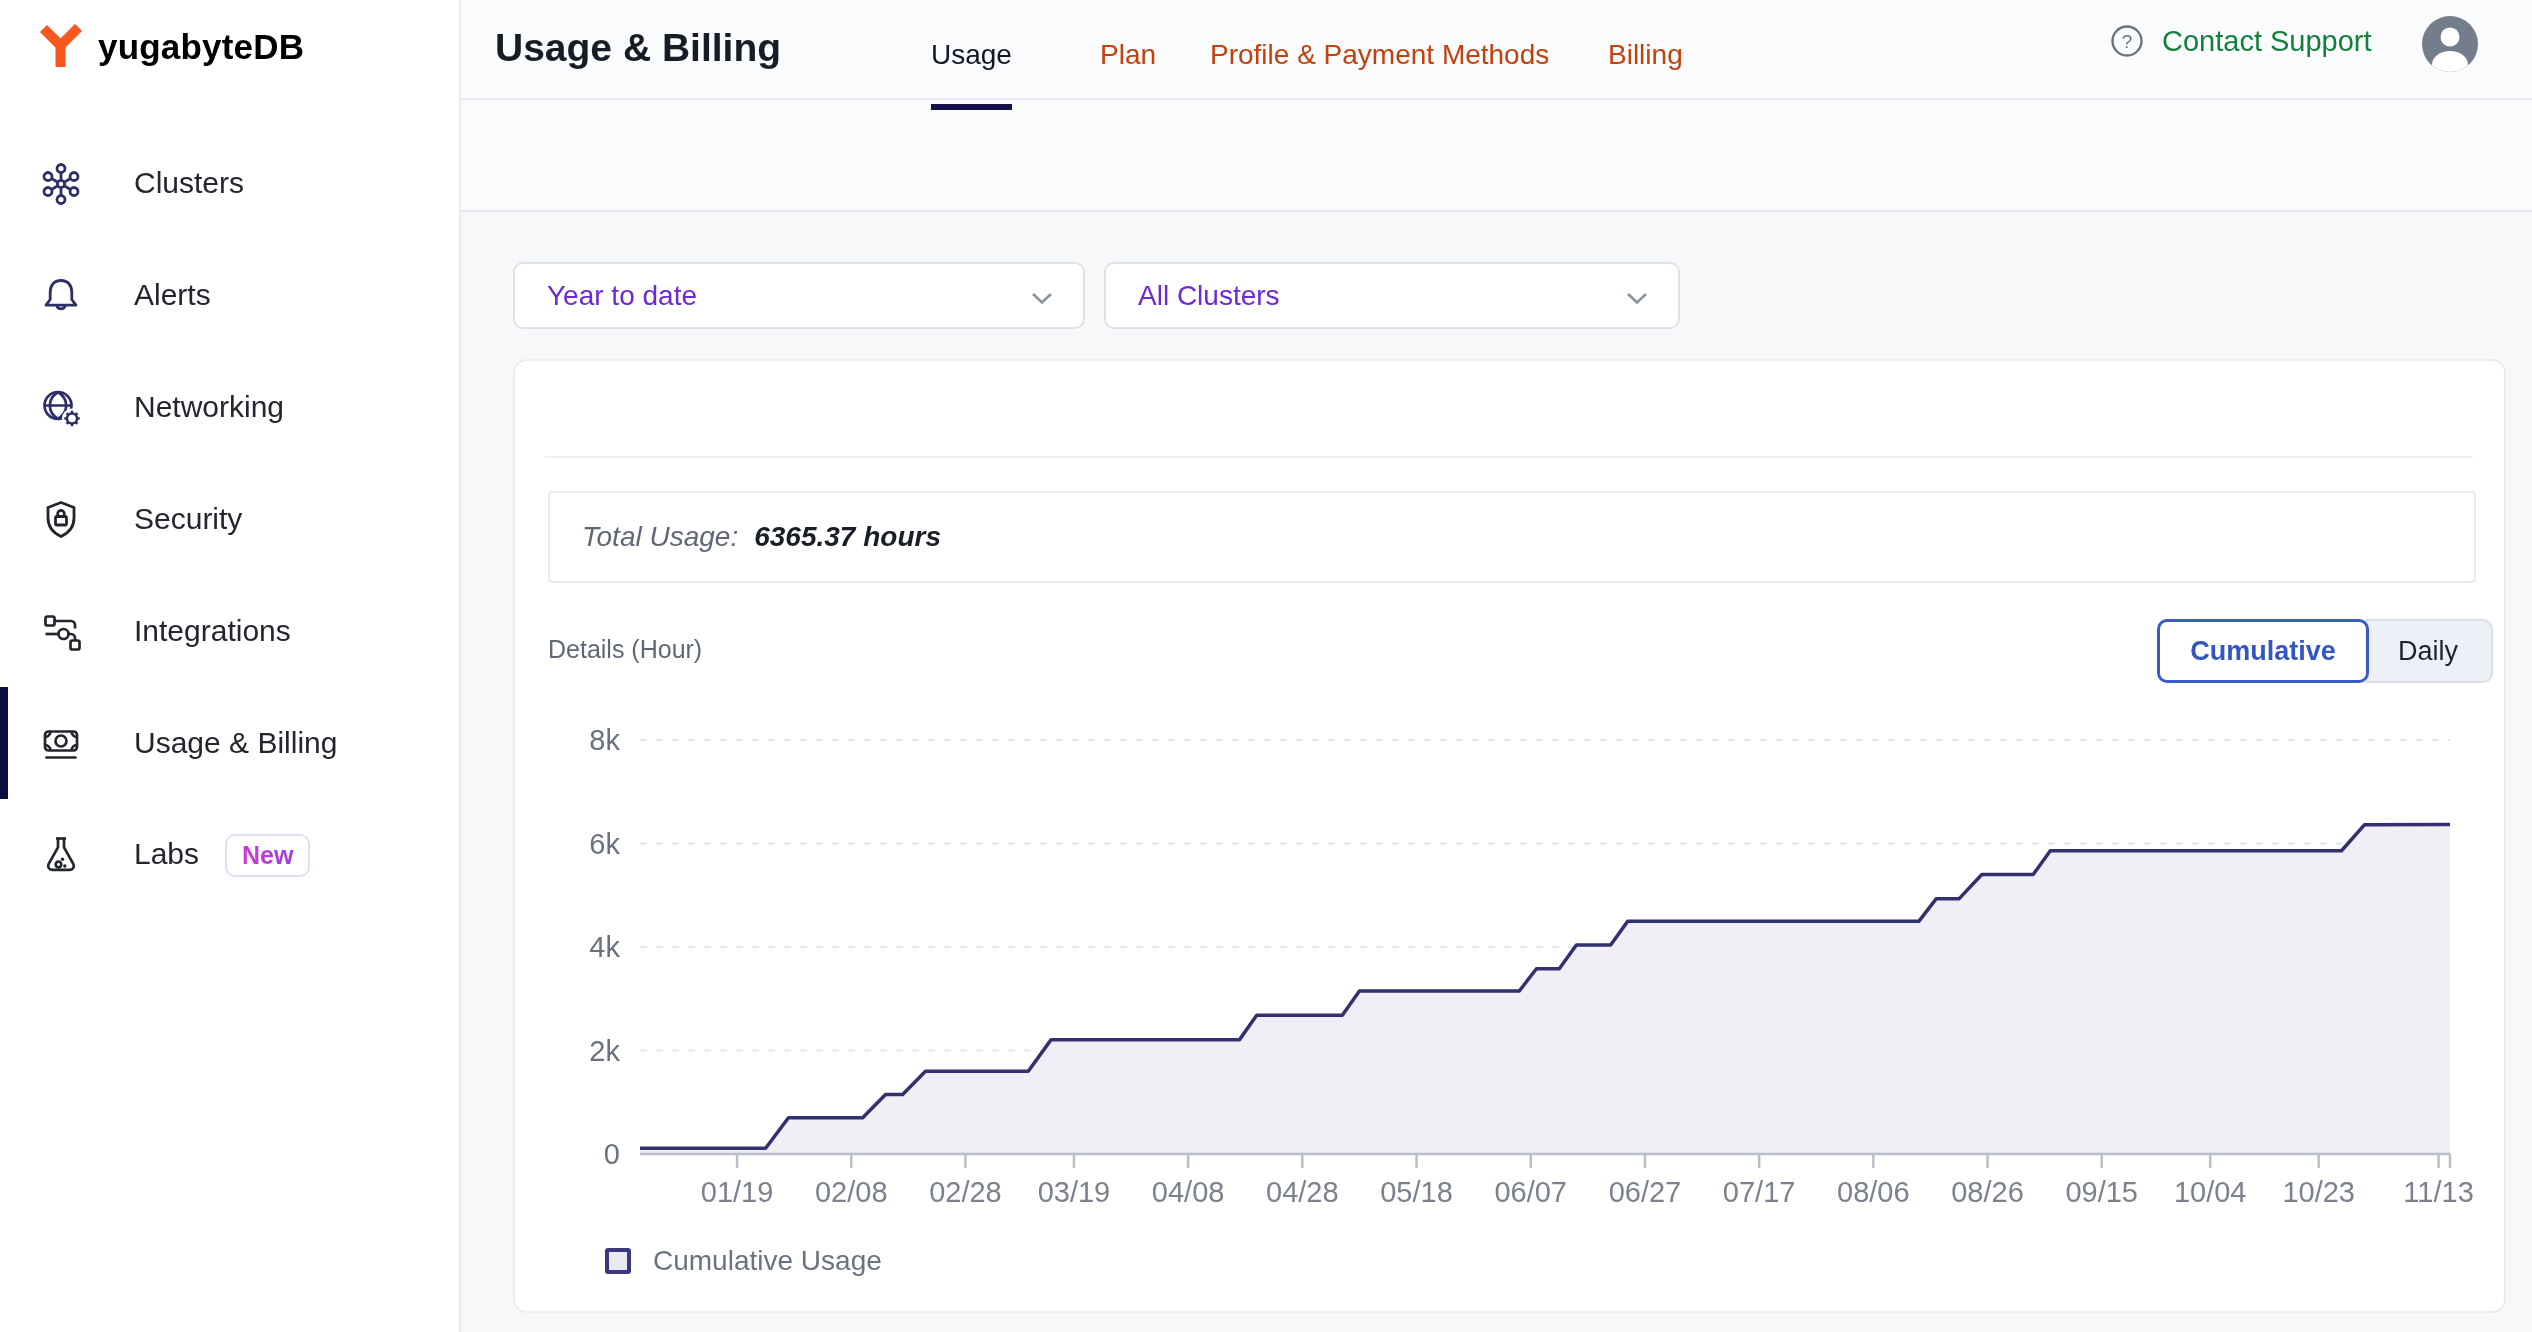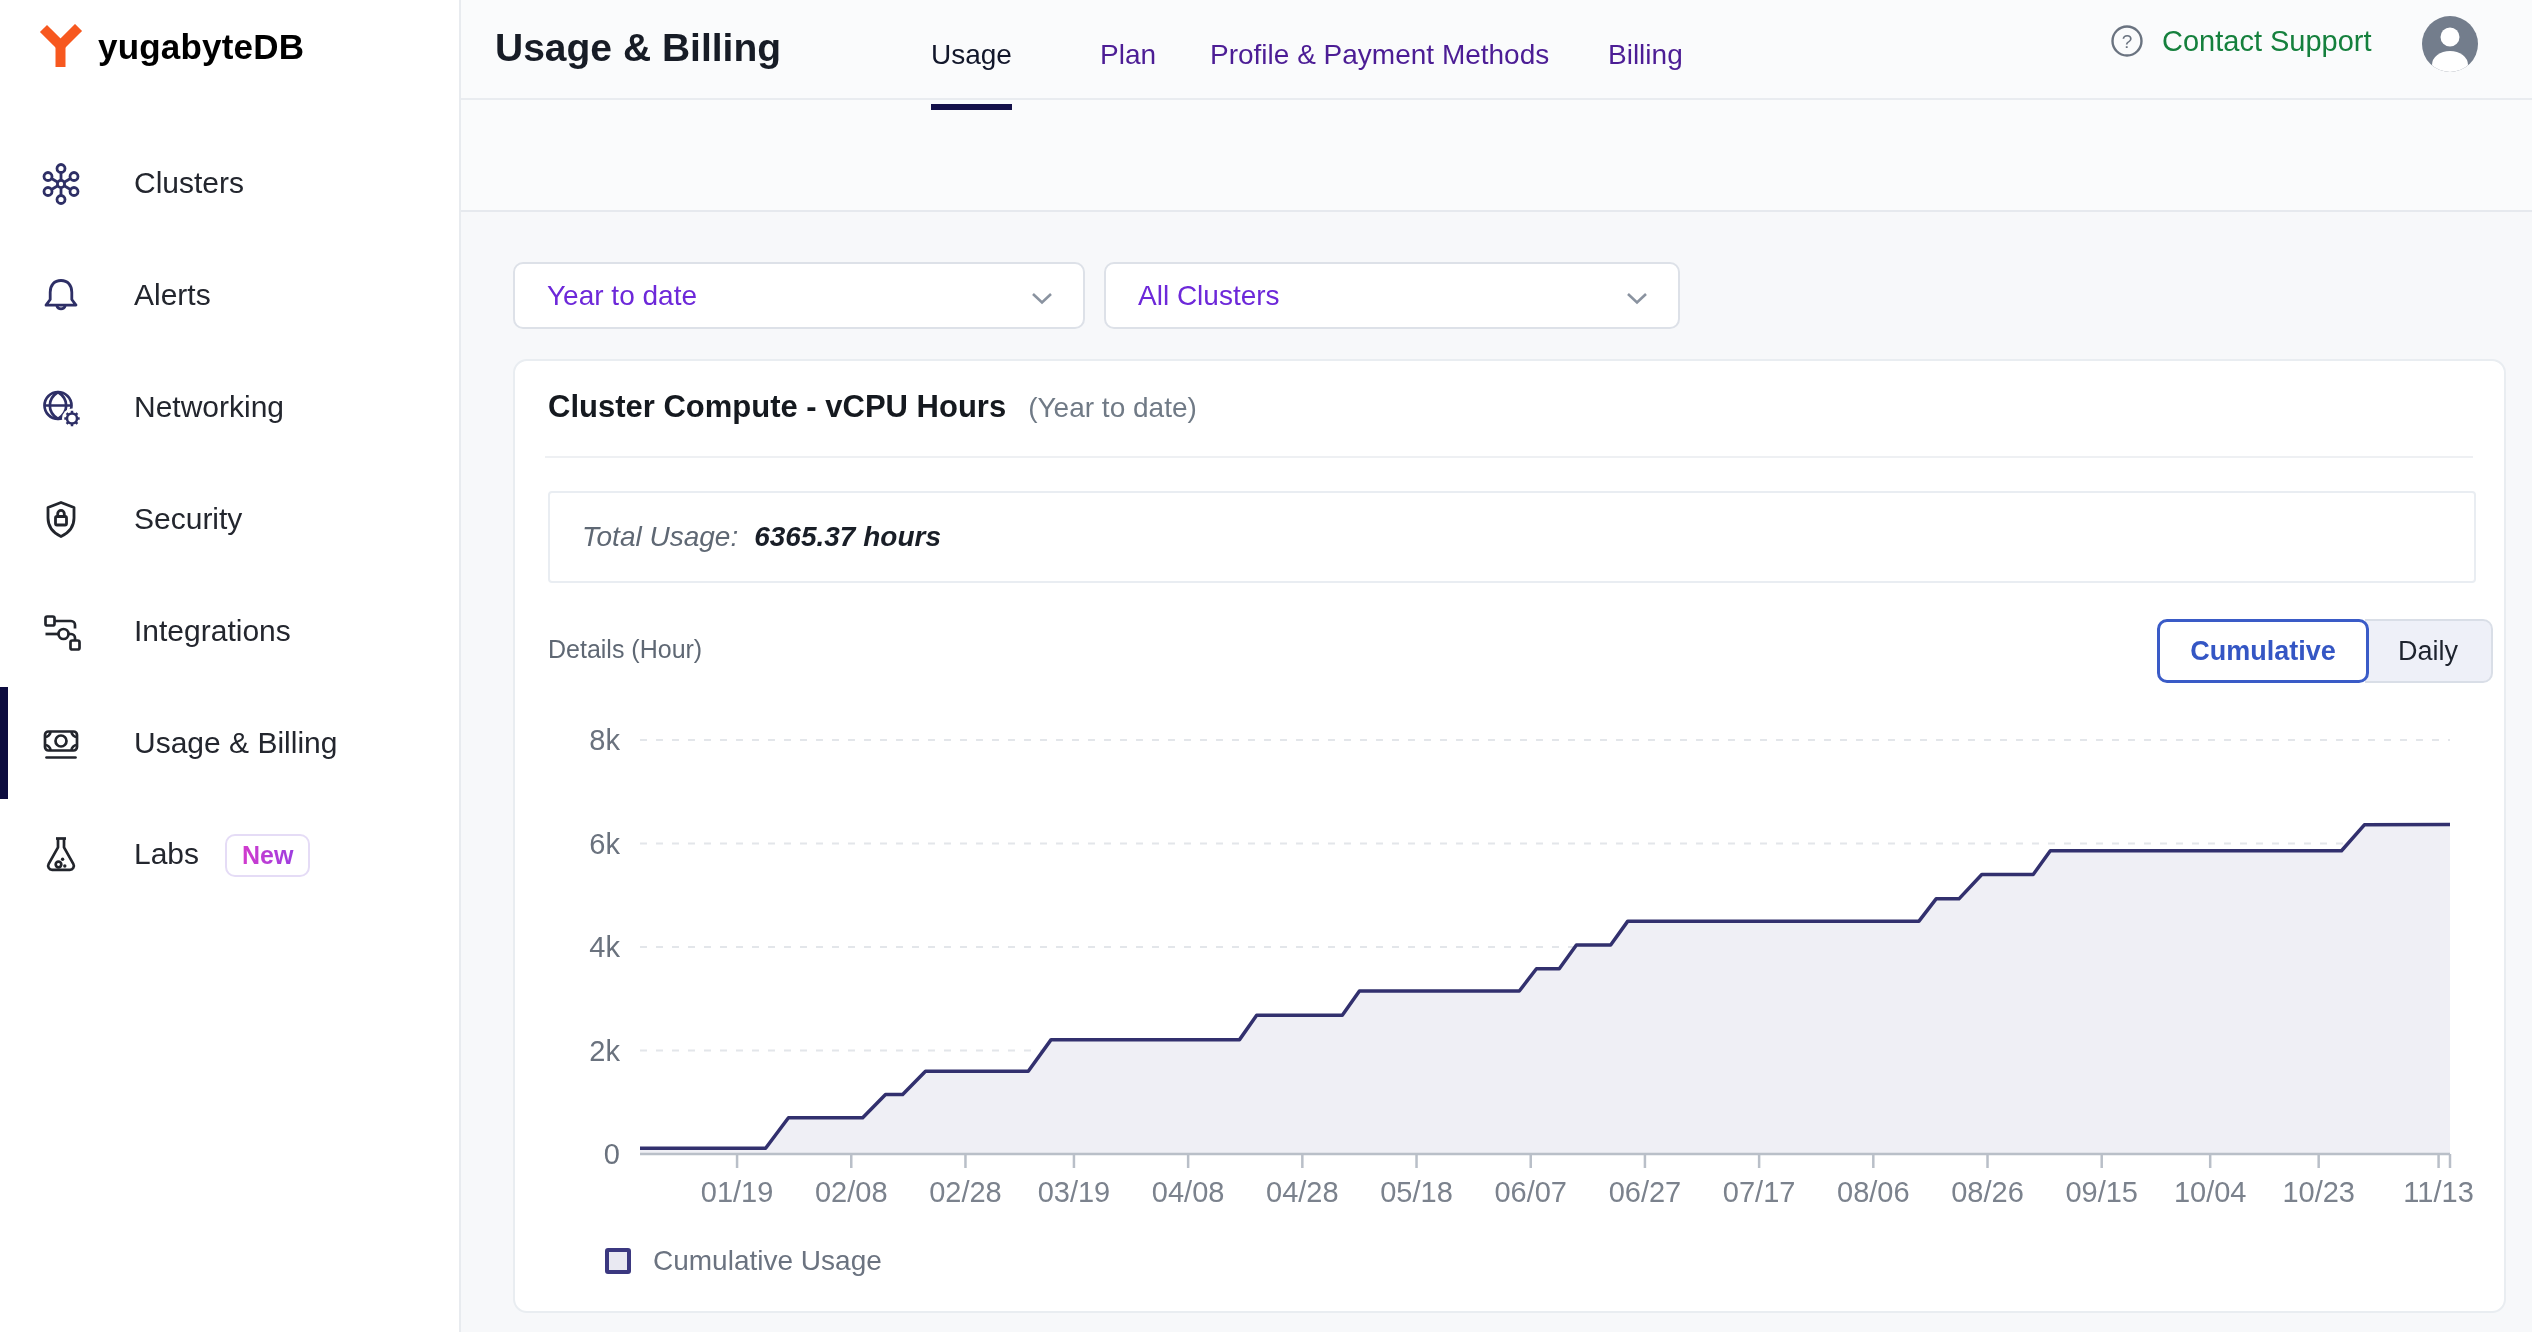--- a/index.html
+++ b/index.html
@@ -20,21 +20,21 @@
   
   #header{position:absolute;left:461px;top:0;width:2071px;height:100px;background:#fafbfc;
     border-bottom:2px solid #e9ecf0;box-sizing:border-box;}
   #page-title{position:absolute;left:495px;top:26px;font-size:39px;font-weight:700;color:#171c26;}
   #support{position:absolute;left:2108px;top:22px;display:flex;align-items:center;gap:16px;cursor:pointer;}
   #support .stext{font-size:29px;color:#15803d;}
   #avatar{position:absolute;left:2421px;top:15px;width:58px;height:58px;cursor:pointer;}
   
   #tabbar{position:absolute;left:461px;top:100px;width:2071px;height:112px;background:#fafbfc;
     border-bottom:2px solid #e6e9ee;box-sizing:border-box;}
-  .tab{position:absolute;top:0;height:110px;display:flex;align-items:center;font-size:28px;color:#4c1d95;cursor:pointer;}
+  .tab{position:absolute;top:0;height:110px;display:flex;align-items:center;font-size:28px;color:#c2410c;cursor:pointer;}
   .tab.active{color:#12172b;font-weight:500;}
   .tab.active::after{content:"";position:absolute;left:0;bottom:0;width:100%;height:6px;background:#14114a;}
   
   .select{position:absolute;top:262px;height:67px;background:#fff;border:2px solid #dde1e8;border-radius:10px;
     box-sizing:border-box;display:flex;align-items:center;cursor:pointer;}
   .select .sval{margin-left:32px;font-size:28px;color:#6d28d9;}
   .select .chev{position:absolute;right:30px;top:28px;}
   
   #card{position:absolute;left:513px;top:359px;width:1993px;height:954px;background:#fff;
     border:2px solid #e9edf1;border-radius:14px;box-sizing:border-box;}
@@ -207,24 +207,20 @@
   </svg>
 </div>
 <div class="select" style="left:1104px;width:576px;">
   <span class="sval">All Clusters</span>
   <svg class="chev" width="22" height="13" viewBox="0 0 22 13">
     <polyline points="2,2 11,10.5 20,2" fill="none" stroke="#8a93a0" stroke-width="2.6"></polyline>
   </svg>
 </div>
 
 <div id="card">
-  <div id="card-title-row">
-    <span id="card-title">Cluster Compute - vCPU Hours</span>
-    <span id="card-subtitle">(Year to date)</span>
-  </div>
   <div id="card-divider"></div>
 
   <div id="total-box">
     <span class="tlabel">Total Usage:</span>
     <span class="tvalue">6365.37 hours</span>
   </div>
 
   <div id="details-label">Details (Hour)</div>
 
   <div id="toggle">

